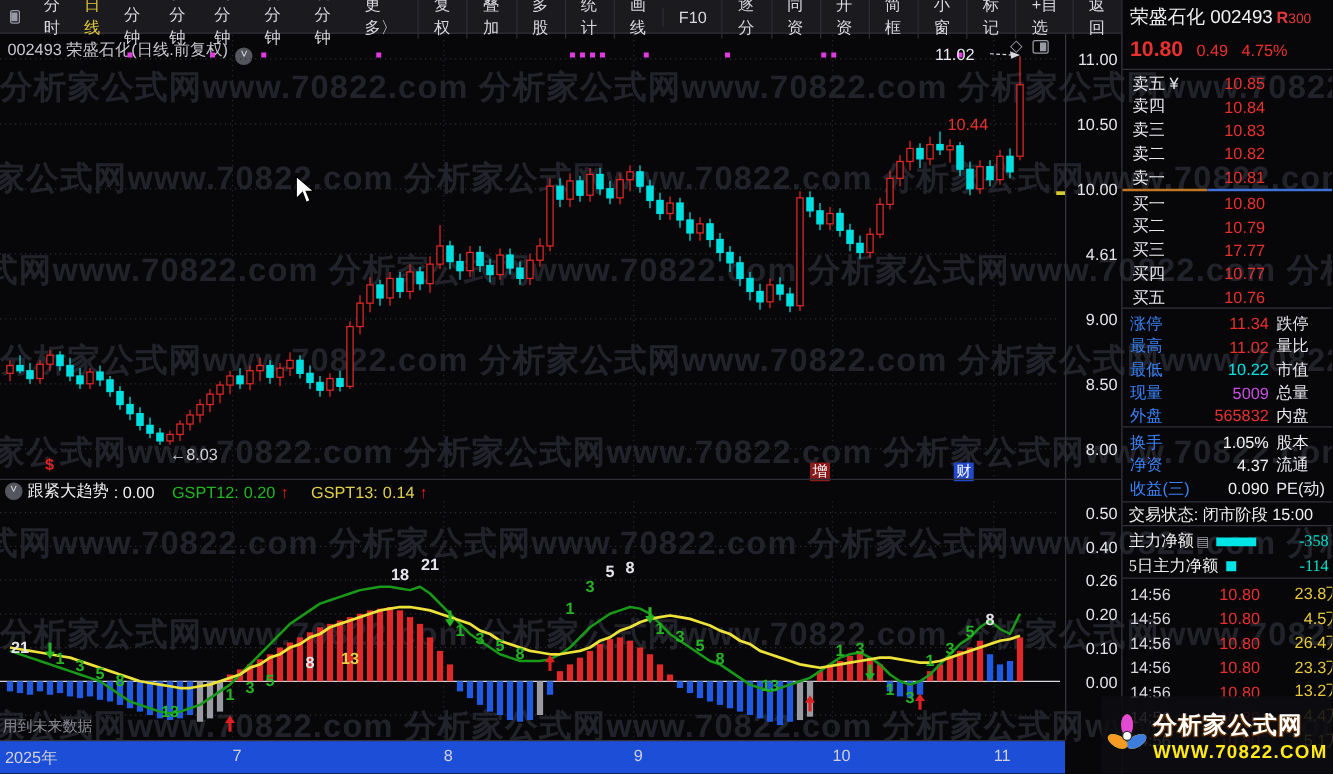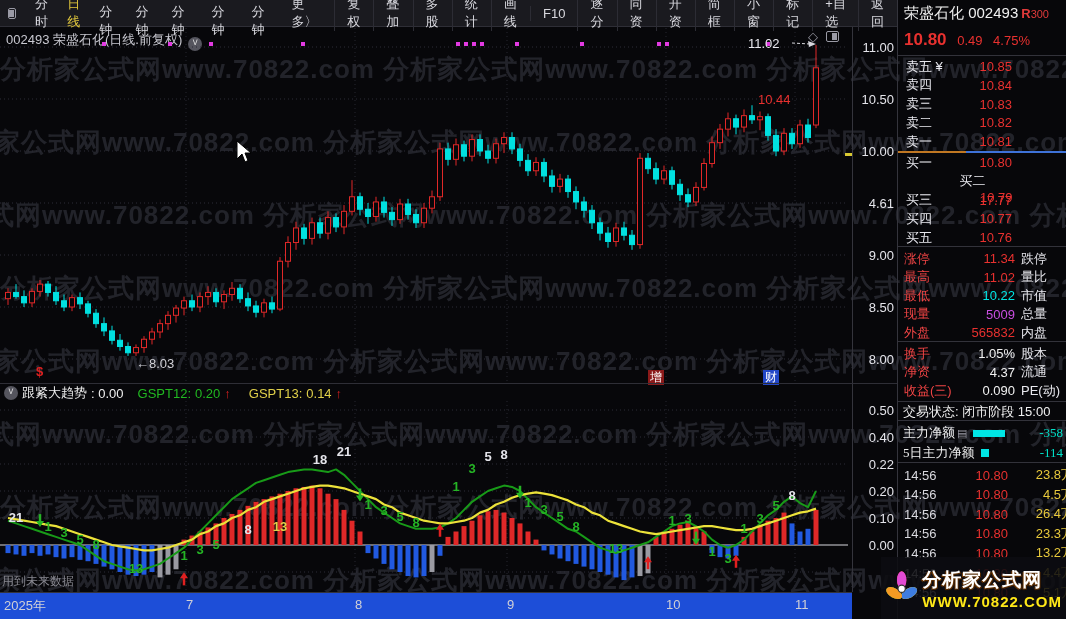--- a/index.html
+++ b/index.html
@@ -31,21 +31,21 @@
   .px-main { color:#e8312f; font-size:17px; font-weight:bold; }
   .px-sub { color:#e8312f; font-size:13px; margin-left:7px; }
   .hline { position:absolute; left:0; width:169px; height:1px; background:#32323a; }
   .ob-row { position:absolute; left:0; width:169px; height:19px; display:flex; align-items:center; padding-left:8px; }
   .ob-lab { width:54px; color:#e8e8ee; }
   .ob-px { width:52px; text-align:right; color:#e8312f; }
   .wb-bar { position:absolute; left:0; top:151px; width:169px; height:2px; }
   .wb-bar .o { position:absolute; left:0; top:0; width:68px; height:2px; background:#c07722; }
   .wb-bar .b { position:absolute; left:68px; top:0; right:0; height:2px; background:#3e72d8; }
   .st-row { position:absolute; left:0; width:169px; height:19px; display:flex; align-items:center; padding:0 2px 0 6px; }
-  .st-lab { width:58px; color:#ef4444; white-space:nowrap; }
+  .st-lab { width:58px; color:#3b82f6; white-space:nowrap; }
   .st-val { flex:1; text-align:right; padding-right:6px; }
   .st-lab2 { width:44px; color:#e8e8ee; white-space:nowrap; overflow:hidden; }
   .c-red { color:#e8312f; } .c-cyan { color:#00e5e5; } .c-mag { color:#c94fe0; } .c-wht { color:#f0f0f0; }
   .status-row { top:401px; height:20px; line-height:20px; padding-left:5px; color:#f0f0f0; white-space:nowrap;
                 border-top:1px solid #32323a; border-bottom:1px solid #32323a; }
   .flow-row { position:absolute; left:0; width:169px; height:20px; display:flex; align-items:center; padding:0 4px 0 5px; color:#f0f0f0; white-space:nowrap;font-family:Liberation Serif, serif; }
   .flow-ic { color:#9a9aa5; font-size:11px; margin-left:2px; }
   .leg-bar { width:32px; height:7px; background:#00e5e5; margin-left:6px; }
   .leg-sq { width:8px; height:8px; background:#00e5e5; margin-left:6px; }
   .flow-val { flex:1; text-align:right; color:#00e0c8; }
@@ -576,21 +576,21 @@
       <text x="728" y="562.5" text-anchor="middle" fill="#25b425" font-size="13" font-weight="bold" font-family="&quot;Liberation Sans&quot;,sans-serif">3</text>
       <text x="744" y="532.8" text-anchor="middle" fill="#25b425" font-size="13" font-weight="bold" font-family="&quot;Liberation Sans&quot;,sans-serif">1</text>
       <text x="760" y="523.35" text-anchor="middle" fill="#25b425" font-size="13" font-weight="bold" font-family="&quot;Liberation Sans&quot;,sans-serif">3</text>
       <text x="776" y="509.85" text-anchor="middle" fill="#25b425" font-size="13" font-weight="bold" font-family="&quot;Liberation Sans&quot;,sans-serif">5</text>
       <text x="792" y="500.4" text-anchor="middle" fill="#e4e4ea" font-size="13" font-weight="bold" font-family="&quot;Liberation Sans&quot;,sans-serif">8</text>
     </svg>
 
   <div id="ind-ylabels">
       <div class="ylab" style="top: 403px;">0.50</div>
       <div class="ylab" style="top: 430px;">0.40</div>
-      <div class="ylab" style="top: 457px;">0.22</div>
+      <div class="ylab" style="top: 457px;">0.26</div>
       <div class="ylab" style="top: 484px;">0.20</div>
       <div class="ylab" style="top: 511px;">0.10</div>
       <div class="ylab" style="top: 538px;">0.00</div>
     </div>
   <div class="future-note">用到未来数据</div>
 
   <div class="xaxis">
     <span class="yr">2025年</span>
     <span id="month-holder"><span class="xl" style="left: 186px;">7</span><span class="xl" style="left: 355px;">8</span><span class="xl" style="left: 507px;">9</span><span class="xl" style="left: 666px;">10</span><span class="xl" style="left: 795px;">11</span></span>
   </div>
@@ -624,21 +624,21 @@
           <span class="ob-px">10.82</span>
         </div>
         <div class="ob-row" style="top: 132.2px;">
           <span class="ob-lab">卖一</span>
           <span class="ob-px">10.81</span>
         </div>
         <div class="ob-row" style="top: 153px;">
           <span class="ob-lab">买一</span>
           <span class="ob-px">10.80</span>
         </div>
-        <div class="ob-row" style="top: 171.8px; flex-direction: column;">
+        <div class="ob-row" style="top: 171.8px;">
           <span class="ob-lab">买二</span>
           <span class="ob-px">10.79</span>
         </div>
         <div class="ob-row" style="top: 190.6px;">
           <span class="ob-lab">买三</span>
           <span class="ob-px">17.77</span>
         </div>
         <div class="ob-row" style="top: 209.4px;">
           <span class="ob-lab">买四</span>
           <span class="ob-px">10.77</span>

